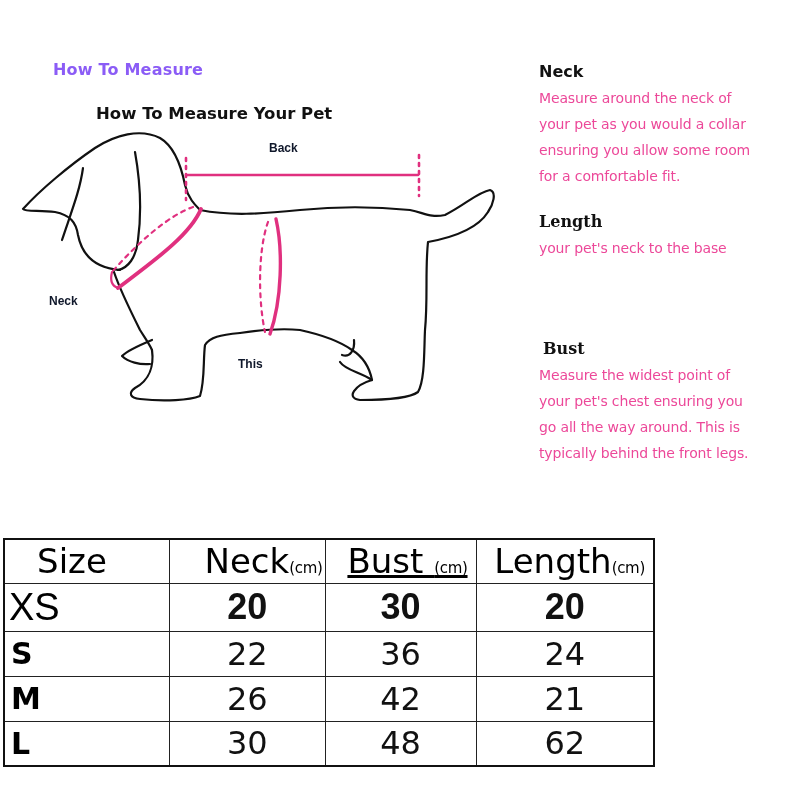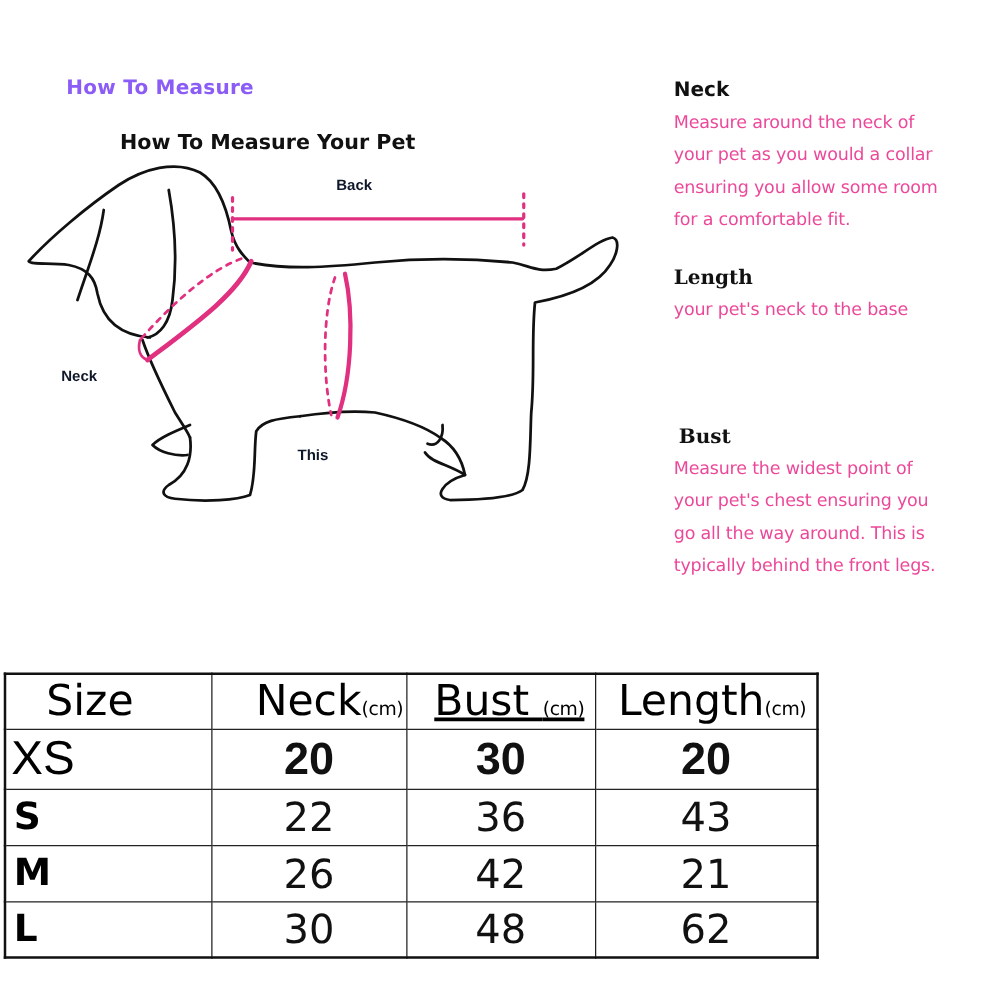--- a/index.html
+++ b/index.html
@@ -155,21 +155,21 @@
   <tr class="row-xs">
     <td class="size-cell xs">XS</td>
     <td class="val bold">20</td>
     <td class="val bold">30</td>
     <td class="val bold">20</td>
   </tr>
   <tr>
     <td class="size-cell">S</td>
     <td class="val">22</td>
     <td class="val">36</td>
-    <td class="val">43</td>
+    <td class="val">24</td>
   </tr>
   <tr>
     <td class="size-cell">M</td>
     <td class="val">26</td>
     <td class="val">42</td>
     <td class="val">21</td>
   </tr>
   <tr>
     <td class="size-cell">L</td>
     <td class="val">30</td>

